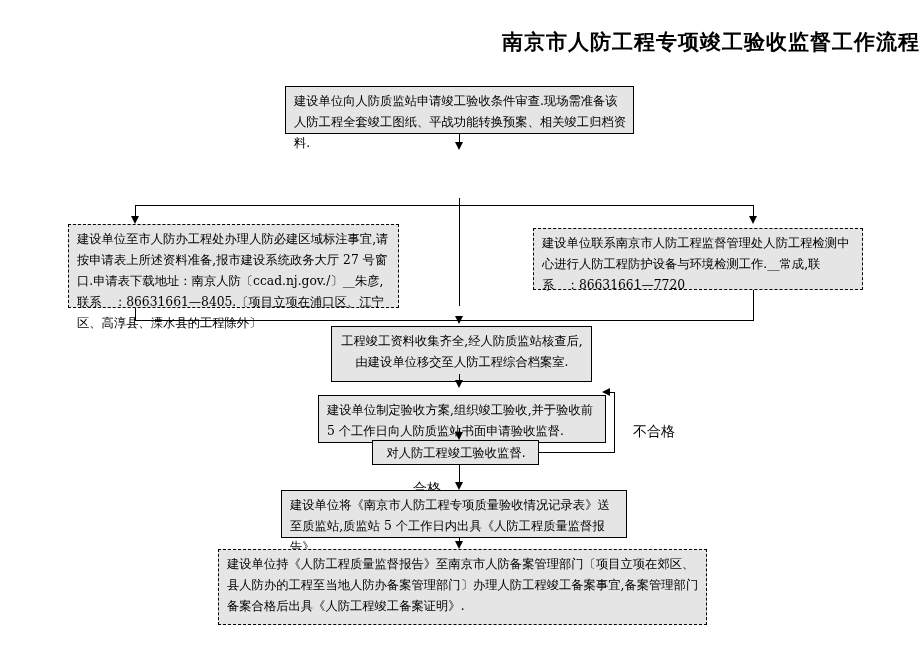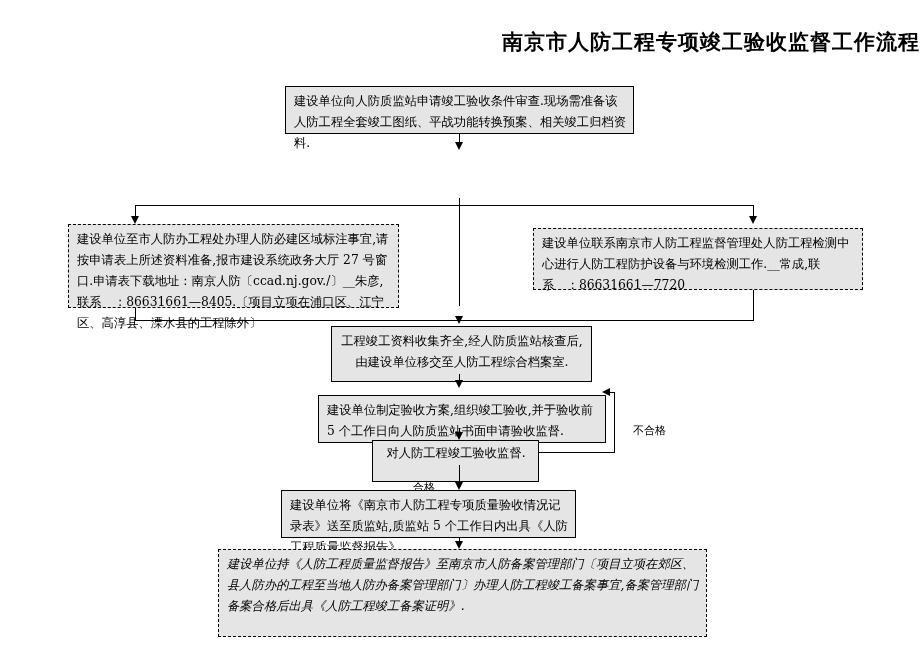--- a/index.html
+++ b/index.html
@@ -46,21 +46,21 @@
     border: 1px dashed #000000;
   }
   .node.center {
     text-align: center;
   }
   .node.just {
     text-align: left;
   }
   .edge-label {
     position: absolute;
-    font-size: 11px;
+    font-size: 14px;
     color: #000000;
     font-family: Liberation Sans, sans-serif;
     white-space: nowrap;
   }
   .conn {
     position: absolute;
     background: #000000;
   }
   .vline { width: 1px; }
   .hline { height: 1px; }
@@ -114,32 +114,32 @@
   <div class="node solid center" style="left:331px; top:326px; width:261px; height:56px;">工程竣工资料收集齐全,经人防质监站核查后,由建设单位移交至人防工程综合档案室.</div>
 
   <div class="conn vline" style="left:459px; top:374px; height:8px;"></div>
   <div class="arrow-down" style="left:455px; top:380px;"></div>
 
   <div class="node solid just" style="left:318px; top:371px; width:288px; height:48px;margin-top:24px;">建设单位制定验收方案,组织竣工验收,并于验收前 5 个工作日向人防质监站书面申请验收监督.</div>
 
   <div class="conn vline" style="left:459px; top:428px; height:6px;"></div>
   <div class="arrow-down" style="left:455px; top:432px;"></div>
 
-  <div class="node solid center" style="left:372px; top:440px; width:167px; height:42px; line-height:17px;">对人防工程竣工验收监督.</div>
+  <div class="node solid center" style="left:372px; top:440px; width:167px; height:25px; line-height:17px;">对人防工程竣工验收监督.</div>
 
   <div class="conn hline" style="left:539px; top:452px; width:75px;"></div>
   <div class="conn vline" style="left:614px; top:392px; height:61px;"></div>
   <div class="conn hline" style="left:610px; top:392px; width:4px;"></div>
   <div class="arrow-left" style="left:602px; top:388px;"></div>
   <div class="edge-label" style="left:633px; top:423px;">不合格</div>
 
   <div class="edge-label" style="left:413px; top:480px;">合格</div>
   <div class="conn vline" style="left:459px; top:465px; height:20px;"></div>
   <div class="arrow-down" style="left:455px; top:482px;"></div>
 
-  <div class="node solid just" style="left:281px; top:490px; width:295px; height:48px; text-indent:0;">建设单位将《南京市人防工程专项质量验收情况记录表》送至质监站,质监站 5 个工作日内出具《人防工程质量监督报告》.</div>
+  <div class="node solid just" style="left:281px; top:490px; width:346px; height:48px; text-indent:0;">建设单位将《南京市人防工程专项质量验收情况记录表》送至质监站,质监站 5 个工作日内出具《人防工程质量监督报告》.</div>
 
   <div class="conn vline" style="left:459px; top:538px; height:6px;"></div>
   <div class="arrow-down" style="left:455px; top:541px;"></div>
 
-  <div class="node dashed just" style="left:218px; top:549px; width:489px; height:88px;font-style:italic;">建设单位持《人防工程质量监督报告》至南京市人防备案管理部门〔项目立项在郊区、县人防办的工程至当地人防办备案管理部门〕办理人防工程竣工备案事宜,备案管理部门备案合格后出具《人防工程竣工备案证明》.</div>
+  <div class="node dashed just" style="left:218px; top:549px; width:489px; height:76px;">建设单位持《人防工程质量监督报告》至南京市人防备案管理部门〔项目立项在郊区、县人防办的工程至当地人防办备案管理部门〕办理人防工程竣工备案事宜,备案管理部门备案合格后出具《人防工程竣工备案证明》.</div>
 
 </div>
 
 </body></html>

